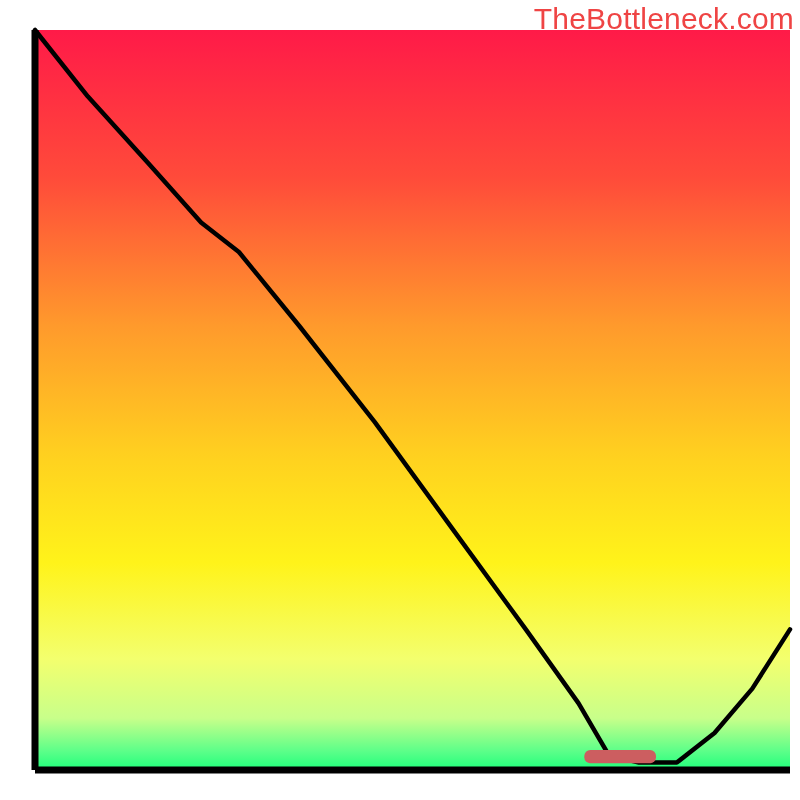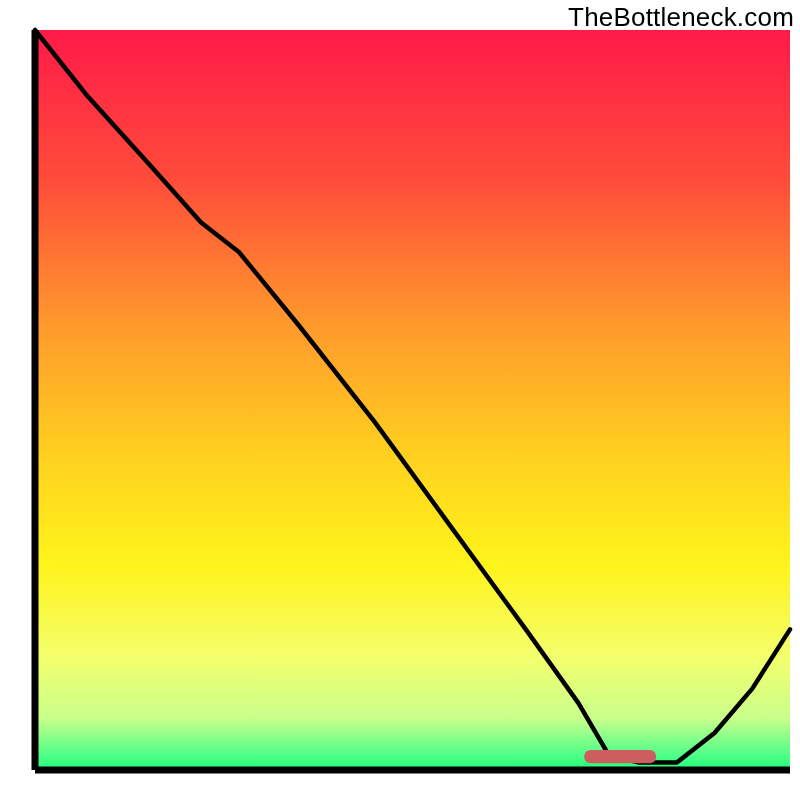--- a/index.html
+++ b/index.html
@@ -13,23 +13,23 @@
   }
   .wrap {
     position: relative;
     width: 800px;
     height: 800px;
   }
   .watermark {
     position: absolute;
     top: 2px;
     right: 6px;
-    font-size: 26px;
+    font-size: 30px;
     font-weight: 400;
-    color: #000000;
+    color: #ef4444;
     letter-spacing: 0.2px;
     pointer-events: none;
   }
   svg {
     position: absolute;
     left: 0;
     top: 0;
   }
 </style>
 </head>

